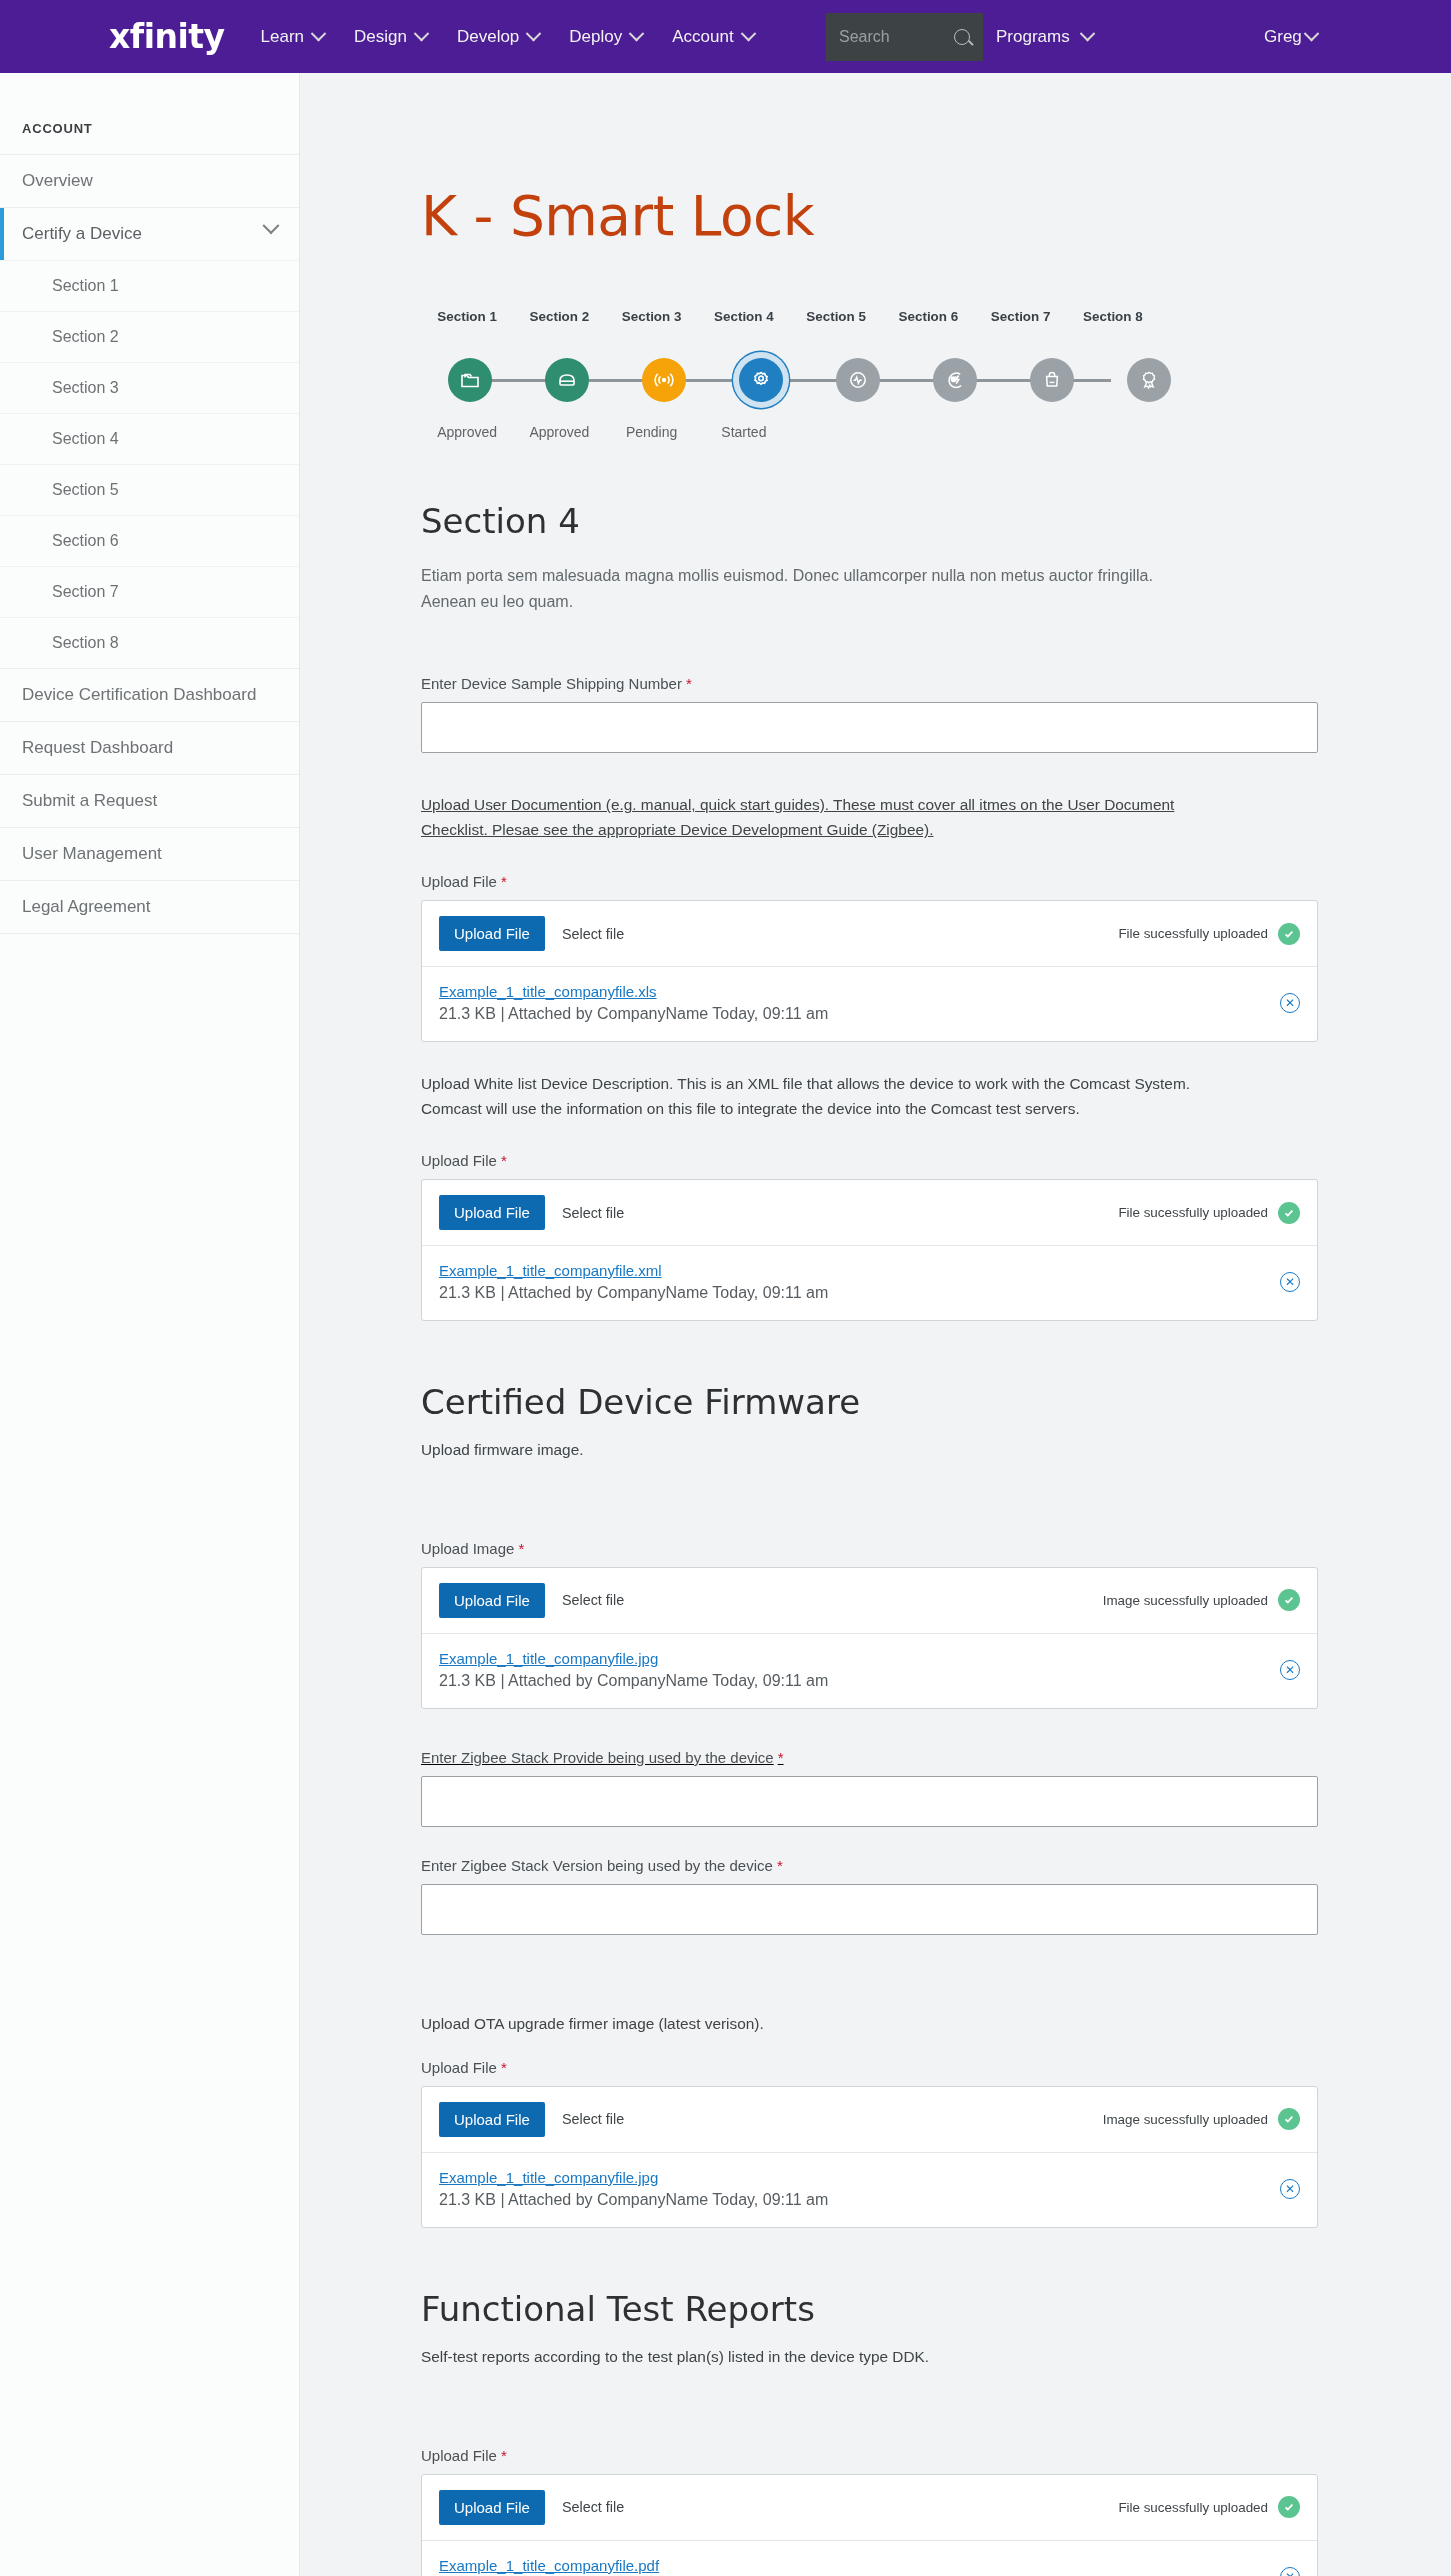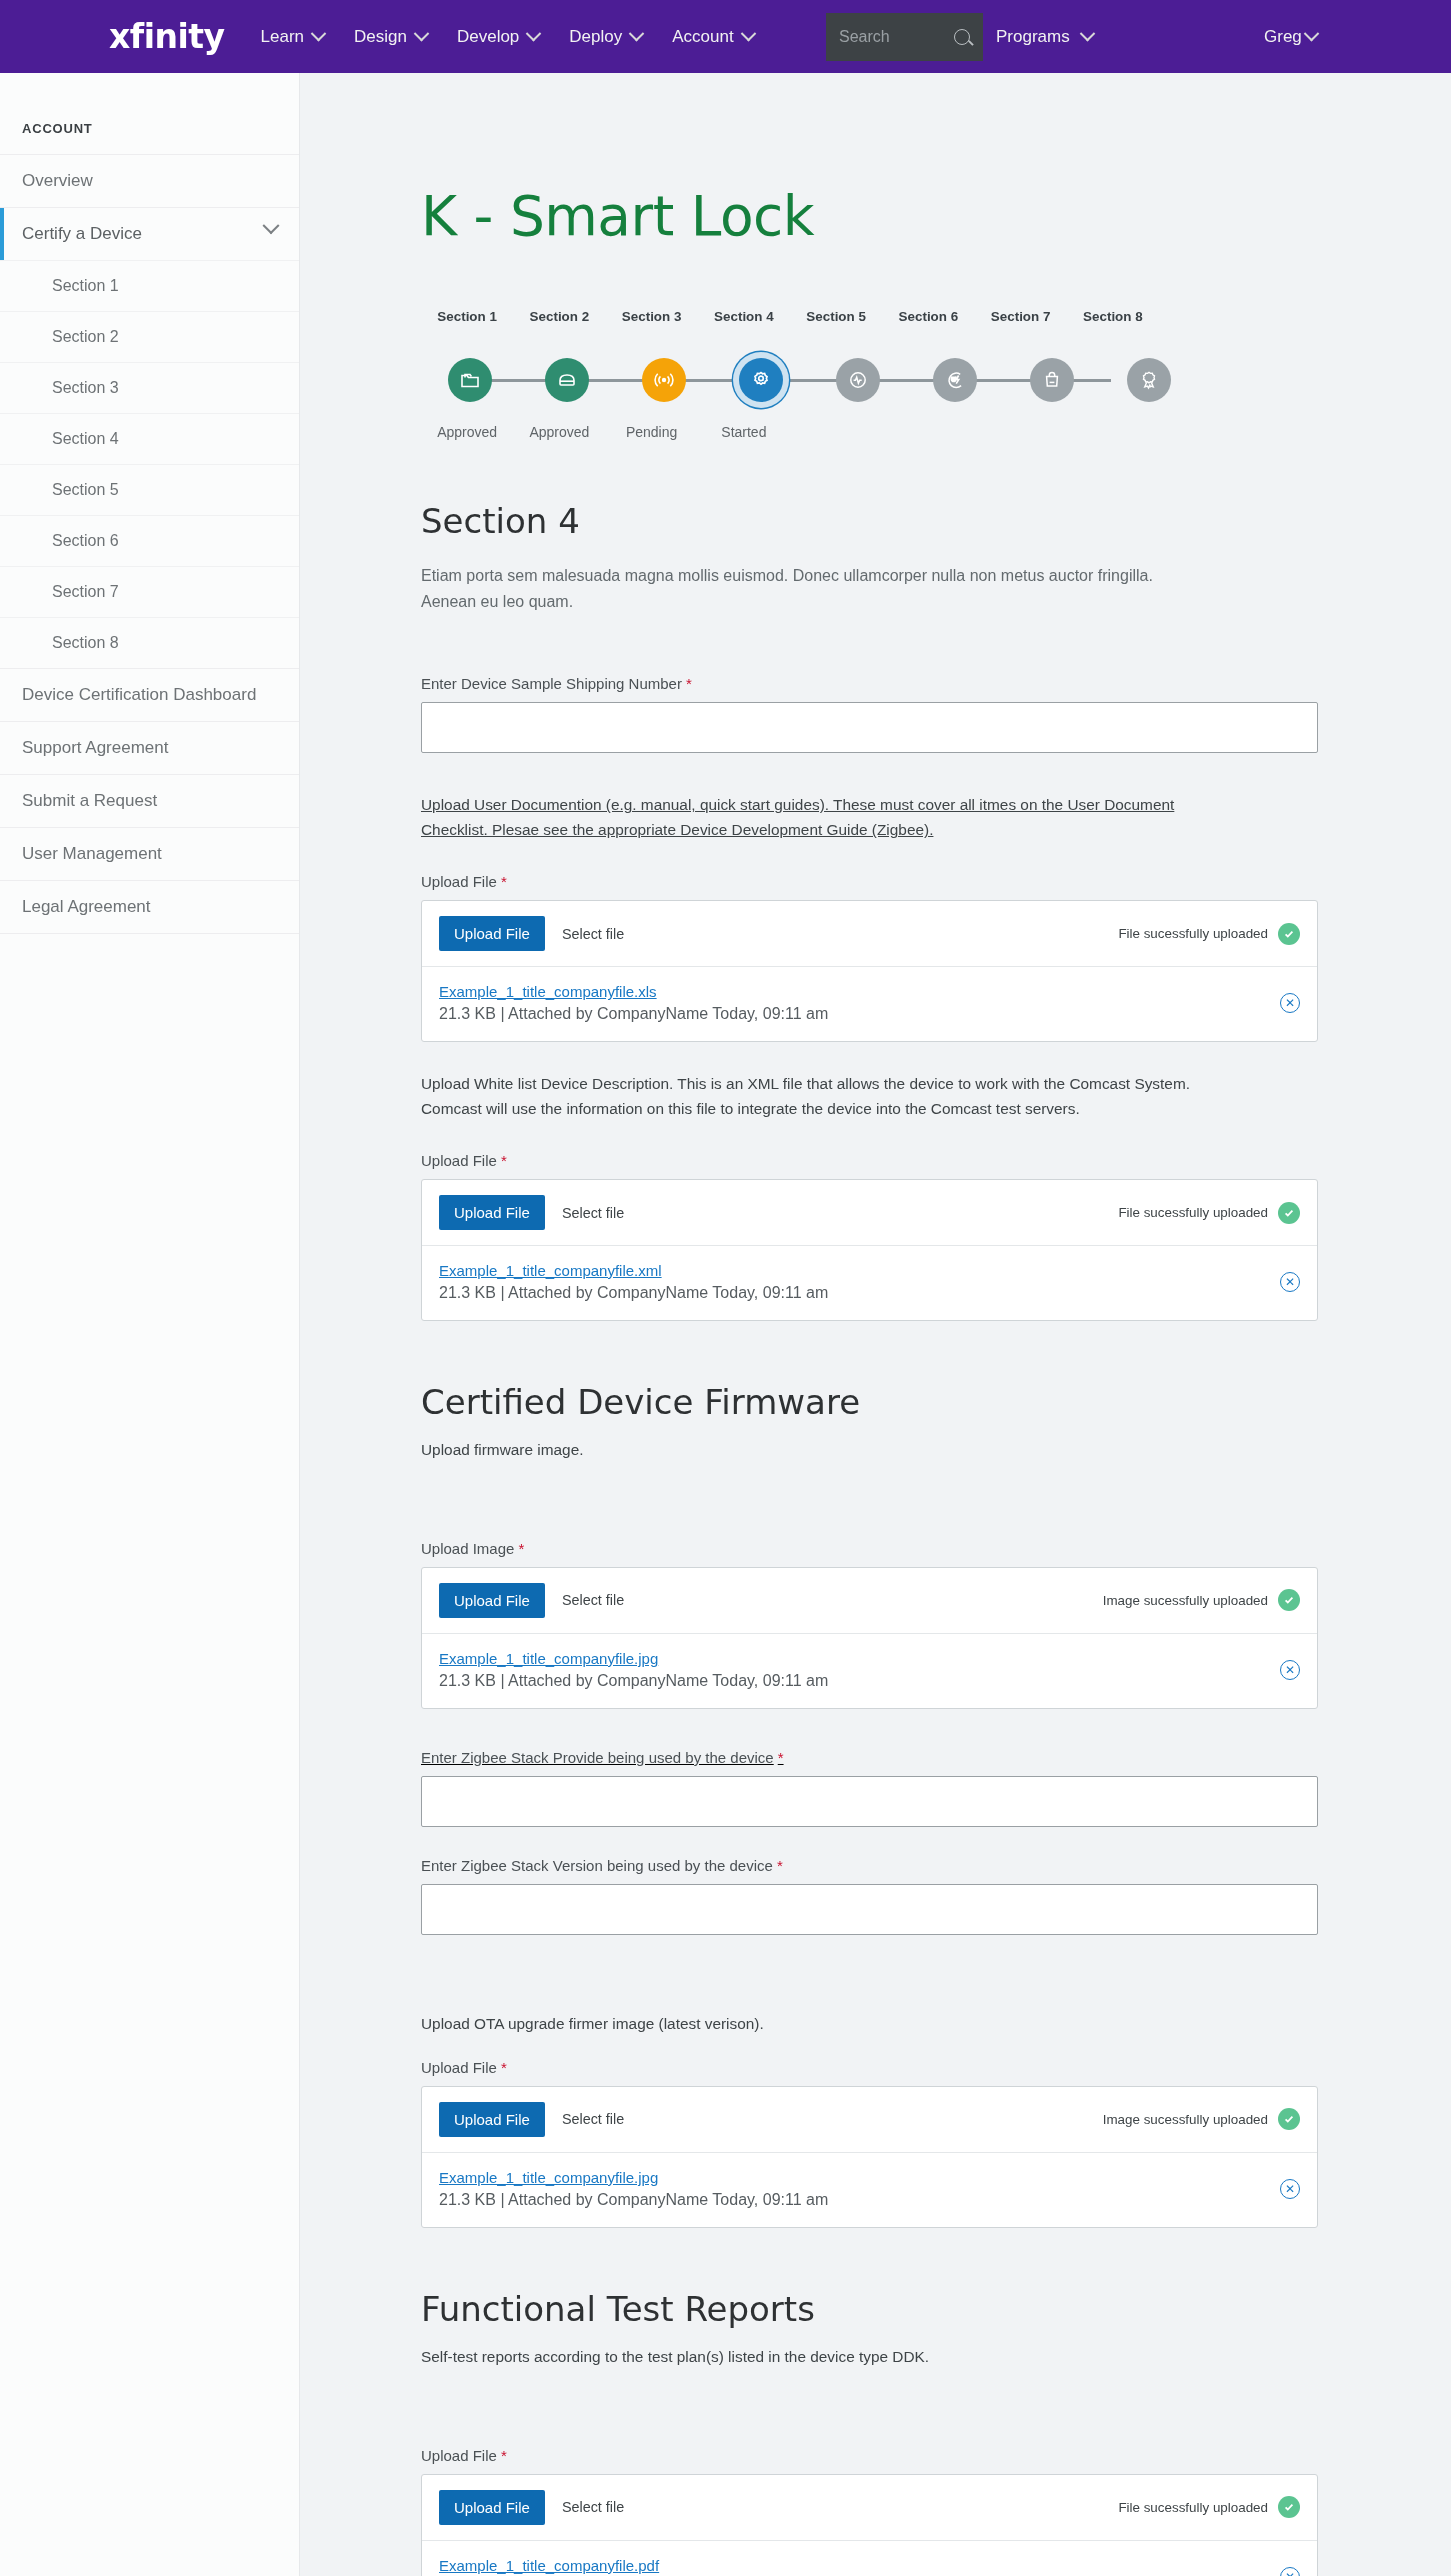--- a/index.html
+++ b/index.html
@@ -141,21 +141,21 @@
     flex: 1;
     background: #f1f3f5;
     padding: 0 0 40px 0;
     position: relative;
   }
   .main-inner { padding: 0 94px 0 121px; }
 
   h1.page-title {
     font-size: 55px;
     font-weight: 400;
-    color: #15803d;
+    color: #c2410c;
     padding-top: 111px;
     letter-spacing: -0.5px;
     font-family: "DejaVu Sans", sans-serif;
   }
 
   
   .stepper {
     margin-top: 61px;
     position: relative;
     width: 738px;
@@ -396,21 +396,21 @@
       <span>Section 7</span>
     </div>
     <div class="side-sub">
       <span>Section 8</span>
     </div>
 
     <div class="side-item">
       <span>Device Certification Dashboard</span>
     </div>
     <div class="side-item">
-      <span>Support Agreement</span>
+      <span>Request Dashboard</span>
     </div>
     <div class="side-item">
       <span>Submit a Request</span>
     </div>
     <div class="side-item">
       <span>User Management</span>
     </div>
     <div class="side-item">
       <span>Legal Agreement</span>
     </div>

